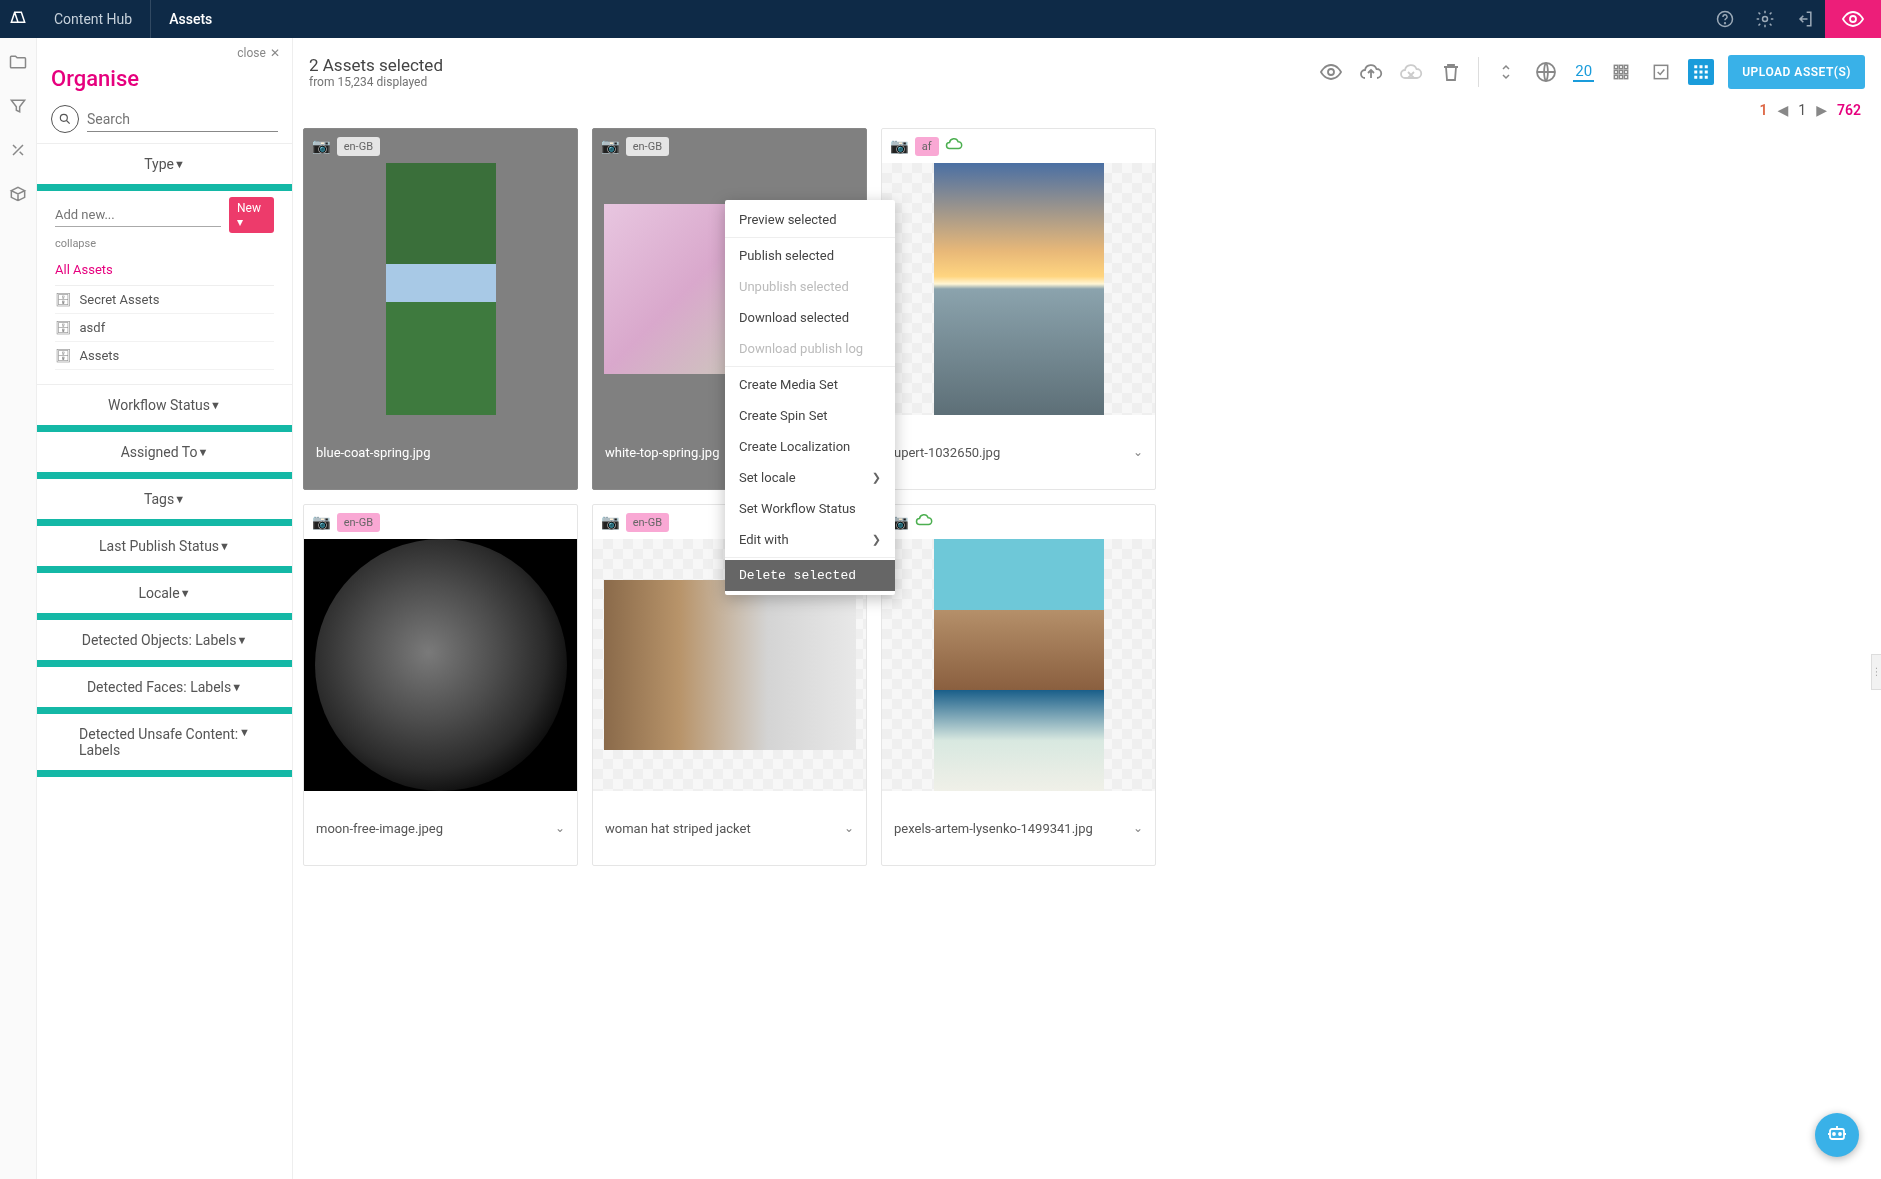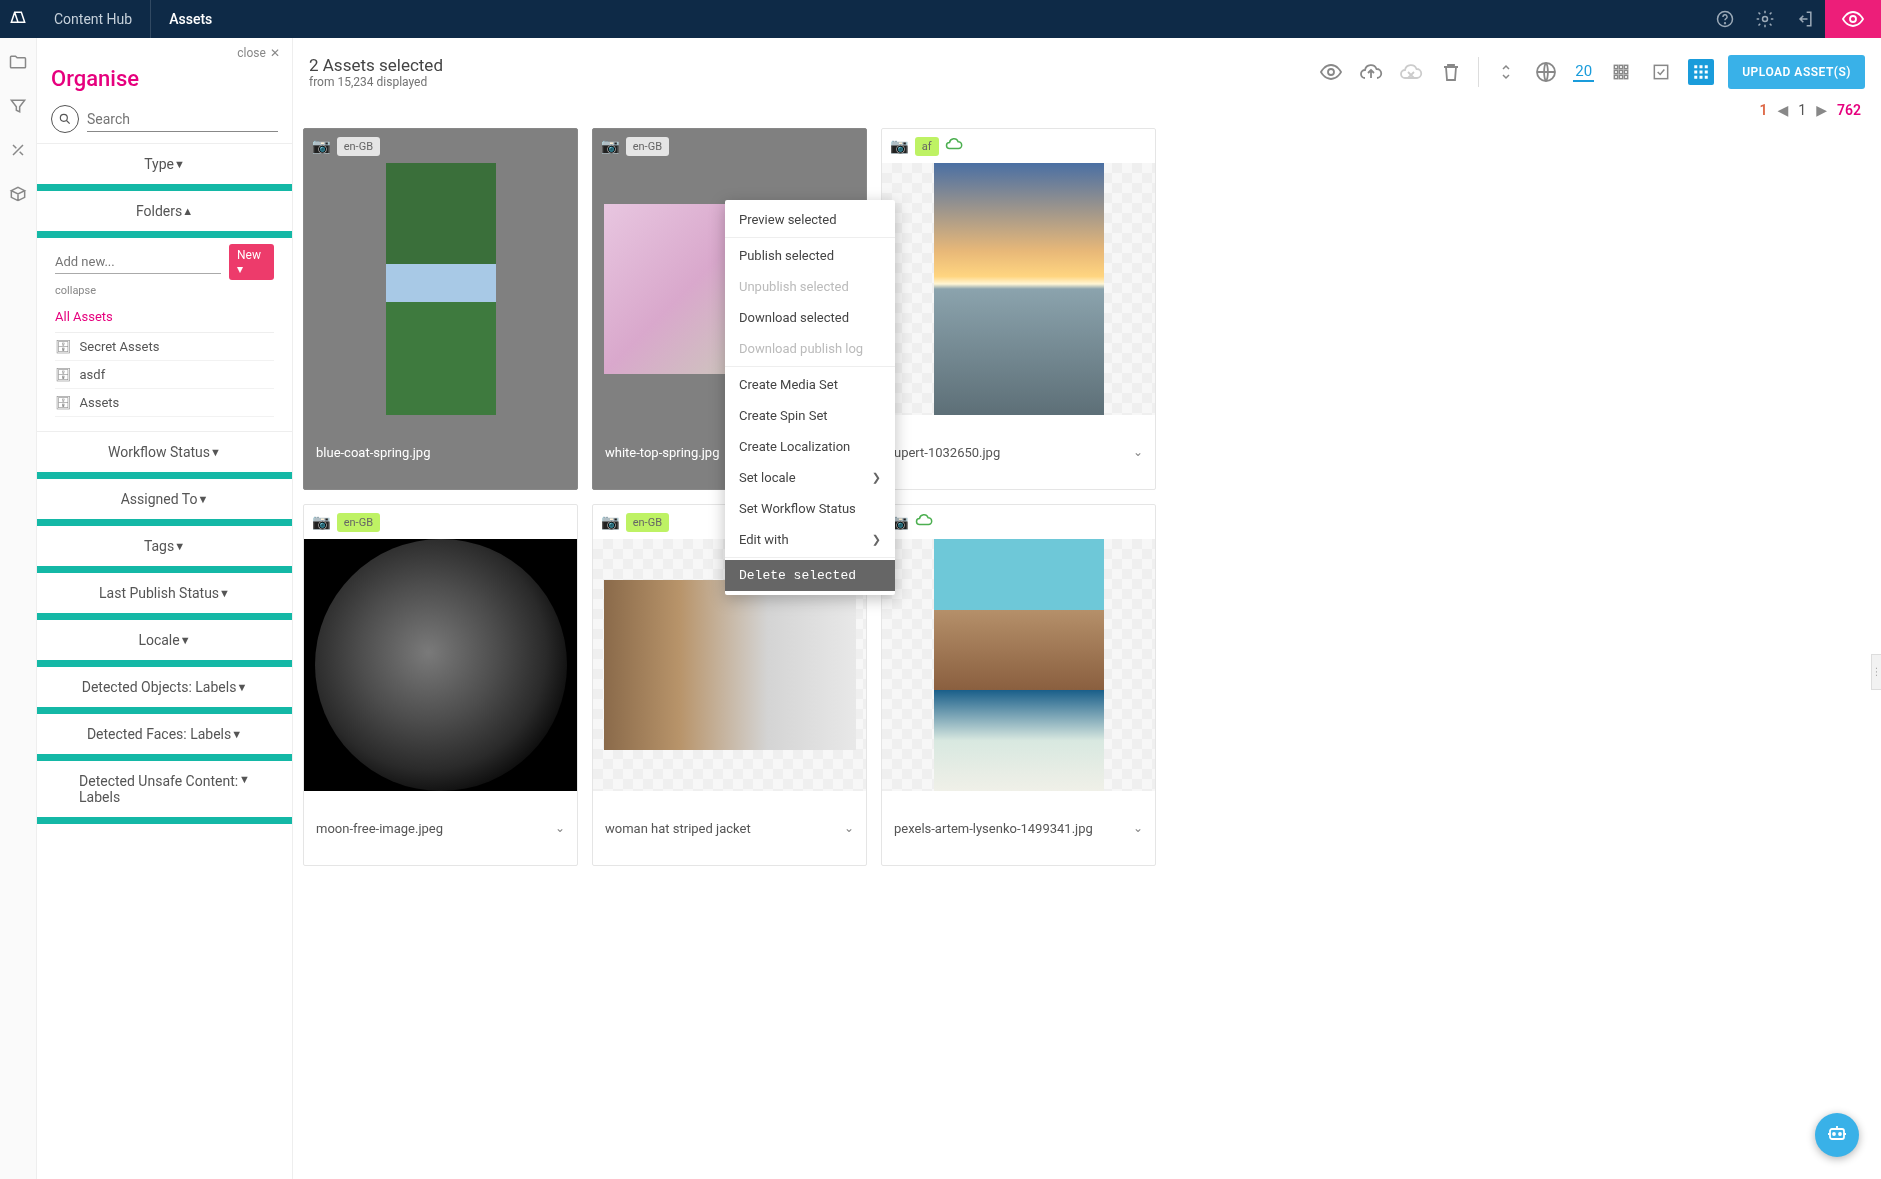--- a/index.html
+++ b/index.html
@@ -55,21 +55,21 @@
   .pager .pg { color: #555; }
   .pager .total { color: #e6007e; font-weight: 600; }
 
   .grid-area { flex: 1; overflow-y: auto; padding: 0 10px 20px; position: relative; }
   .grid { display: grid; grid-template-columns: repeat(3, 275px); gap: 14px; justify-content: start; }
   .card { border: 1px solid #e5e5e5; border-radius: 2px; overflow: hidden; background: #fff; position: relative; }
   .card.selected { background: #808080; border-color: #888; }
   .card .card-top { height: 34px; display: flex; align-items: center; padding: 0 8px; gap: 6px; }
   .card .type-icon { color: #888; font-size: 15px; }
   .card.selected .type-icon { color: #e5e5e5; }
-  .card .locale-badge { background: #bef264; color: #666; font-size: 11px; padding: 3px 7px; border-radius: 3px; }
+  .card .locale-badge { background: #f9a8d4; color: #666; font-size: 11px; padding: 3px 7px; border-radius: 3px; }
   .card.selected .locale-badge { background: #e5e5e5; color: #666; }
   .card .cloud-icon { color: #4caf50; font-size: 16px; }
   .card .thumb { height: 252px; background-color: #f7f7f7; display: flex; align-items: center; justify-content: center; position: relative;
     background-image: linear-gradient(45deg,#efefef 25%,transparent 25%),linear-gradient(-45deg,#efefef 25%,transparent 25%),linear-gradient(45deg,transparent 75%,#efefef 75%),linear-gradient(-45deg,transparent 75%,#efefef 75%);
     background-size: 20px 20px; background-position: 0 0,0 10px,10px -10px,-10px 0; }
   .card.selected .thumb { background-color: #808080; background-image: none; }
   .card .card-bottom { height: 74px; display: flex; align-items: center; justify-content: space-between; padding: 0 12px; font-size: 13px; color: #555; }
   .card.selected .card-bottom { color: #fff; }
   .card .card-bottom .chev { font-size: 12px; color: #888; cursor: pointer; }
 
@@ -173,24 +173,20 @@
       </div>
       <input type="text" placeholder="Search" style="">
     </div>
 
     <div class="accordion">
       <div class="acc-header">
         <span>Type</span>
         <span class="chev">▼</span>
       </div>
 
-      <div class="acc-header">
-        <span>Folders</span>
-        <span class="chev">▲</span>
-      </div>
       <div class="folders-body">
         <div class="add-new-row">
           <input type="text" placeholder="Add new..." style="">
           <div class="new-btn">New ▾</div>
         </div>
         <div class="collapse">collapse</div>
         <div class="folder-item active">
           <span>All Assets</span>
         </div>
         <div class="folder-item">

